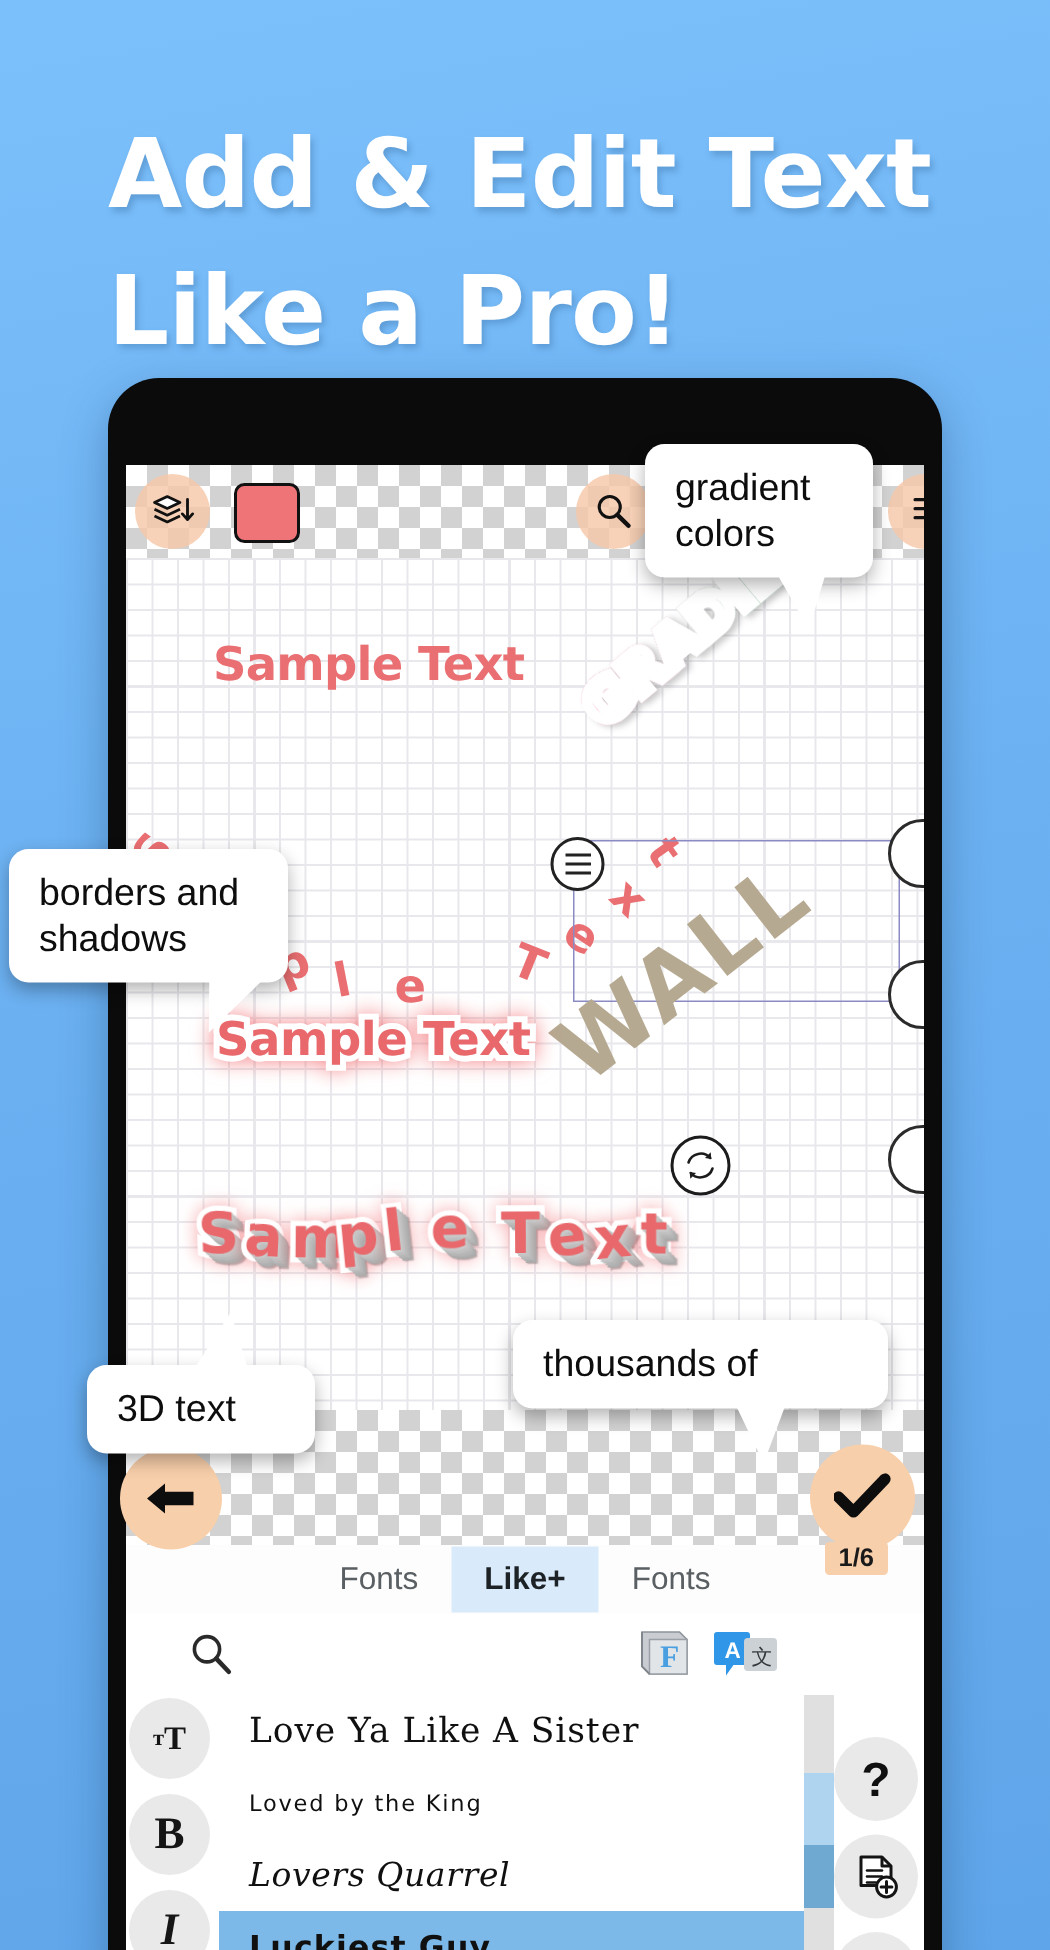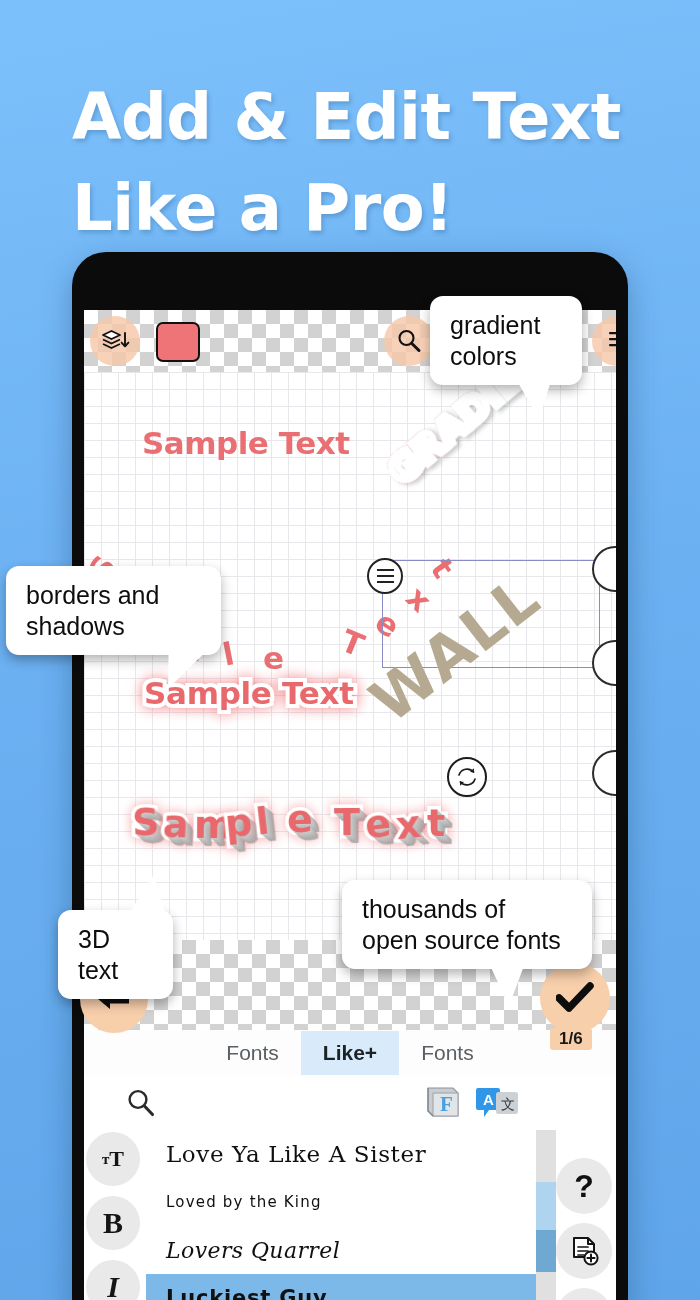--- a/index.html
+++ b/index.html
@@ -416,30 +416,30 @@
 
   .co-gradient { left: 430px; top: 296px; width: 152px; }
   .co-gradient .tail {
     left: 92px; bottom: -34px;
     border-left: 13px solid transparent;
     border-right: 22px solid transparent;
     border-top: 40px solid #ffffff;
     transform: rotate(-12deg);
   }
 
-  .co-borders { left: 6px; top: 566px; width: 215px; }
+  .co-borders { left: 6px; top: 566px; width: 186px; }
   .co-borders .tail {
     right: 22px; bottom: -36px;
     border-left: 10px solid transparent;
     border-right: 26px solid transparent;
     border-top: 42px solid #ffffff;
     transform: rotate(14deg);
   }
 
-  .co-3d { left: 58px; top: 910px; width: 115px; }
+  .co-3d { left: 58px; top: 910px; width: 152px; }
   .co-3d .tail {
     left: 78px; top: -34px;
     border-left: 12px solid transparent;
     border-right: 26px solid transparent;
     border-bottom: 40px solid #ffffff;
     transform: rotate(16deg);
   }
 
   .co-fonts { left: 342px; top: 880px; width: 250px; }
   .co-fonts .tail {
@@ -676,17 +676,16 @@
     <span class="tail"></span>
   </div>
 
   <div class="callout co-3d">
     <div>3D text</div>
     <span class="tail"></span>
   </div>
 
   <div class="callout co-fonts">
     <div>thousands of</div>
-    <div>open source fonts</div>
     <span class="tail"></span>
   </div>
 
 </div>
 
 </body></html>

